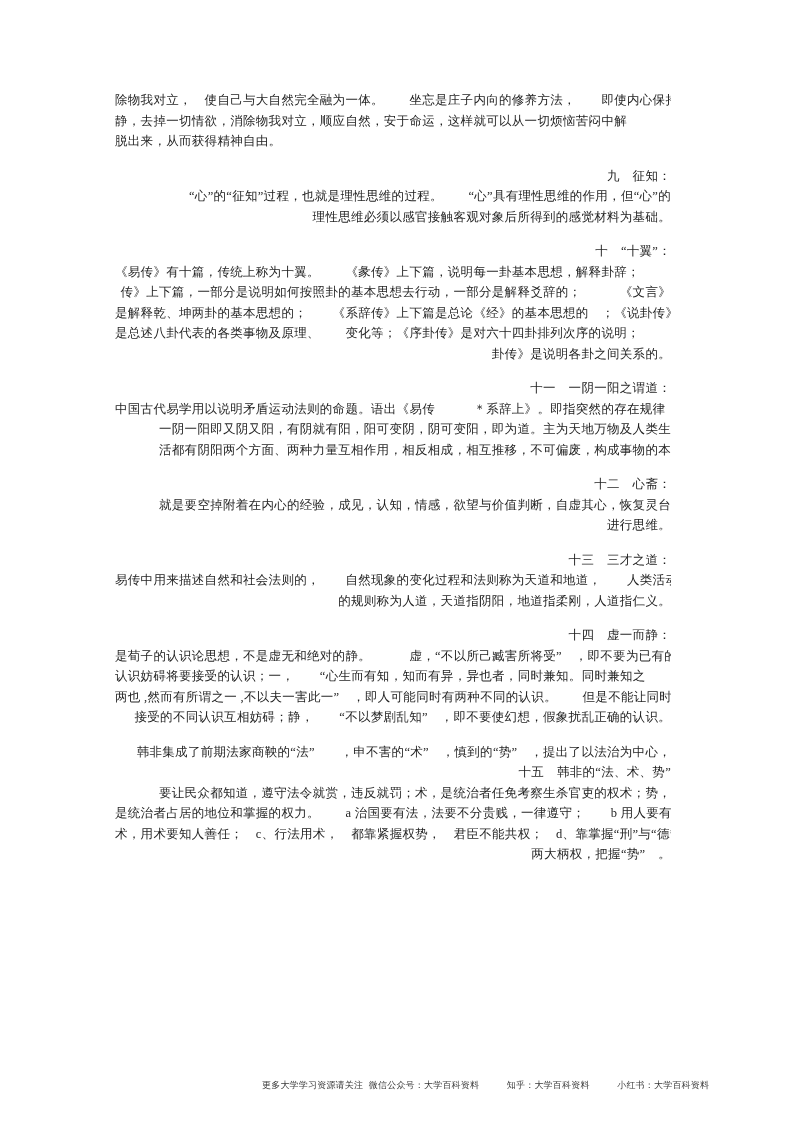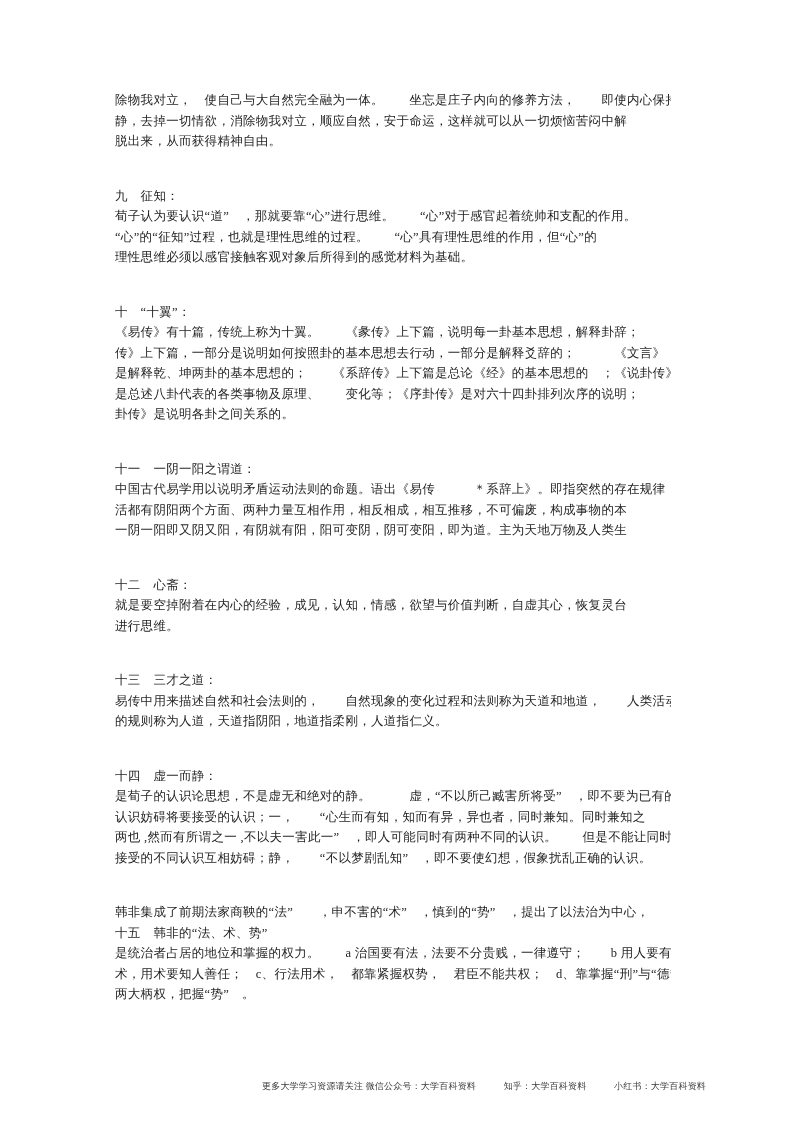--- a/index.html
+++ b/index.html
@@ -24,63 +24,64 @@
     font-size: 12.5px;
     line-height: 20.5px;
     letter-spacing: 0.3px;
   }
   .line {
     white-space: pre;
     height: 20.5px;
     overflow: hidden;
   }
   .section {
-    margin-top: 34px;
+    margin-top: 14px;
+    text-align: right;
   }
   .heading {
     
   }
   .footer {
     position: absolute;
     left: 262px;
     top: 1080px;
     font-size: 9px;
     line-height: 12px;
     color: #3a3a3a;
     white-space: pre;
     letter-spacing: 0.2px;
+    font-family: Liberation Mono, monospace;
   }
 </style>
 </head>
 <body>
 
 <div class="page">
   <div class="content">
       <div class="line">除物我对立，　使自己与大自然完全融为一体。　　坐忘是庄子内向的修养方法，　　即使内心保持虚</div>
       <div class="line">静，去掉一切情欲，消除物我对立，顺应自然，安于命运，这样就可以从一切烦恼苦闷中解</div>
       <div class="line">脱出来，从而获得精神自由。</div>
       <div class="section">
         <div class="line heading">九　征知：</div>
-        <div class="line">荀子认为要认识“道”　，那就要靠“心”进行思维。　　“心”对于感官起着统帅和支配的作用。</div>
         <div class="line">“心”的“征知”过程，也就是理性思维的过程。　　“心”具有理性思维的作用，但“心”的</div>
         <div class="line">理性思维必须以感官接触客观对象后所得到的感觉材料为基础。</div>
       </div>
       <div class="section">
         <div class="line heading">十　“十翼”：</div>
         <div class="line">《易传》有十篇，传统上称为十翼。　　《彖传》上下篇，说明每一卦基本思想，解释卦辞；　　《象</div>
         <div class="line">传》上下篇，一部分是说明如何按照卦的基本思想去行动，一部分是解释爻辞的；　　　《文言》</div>
         <div class="line">是解释乾、坤两卦的基本思想的；　　《系辞传》上下篇是总论《经》的基本思想的　；《说卦传》</div>
         <div class="line">是总述八卦代表的各类事物及原理、　　变化等；《序卦传》是对六十四卦排列次序的说明；　　《杂</div>
         <div class="line">卦传》是说明各卦之间关系的。</div>
       </div>
       <div class="section">
         <div class="line heading">十一　一阴一阳之谓道：</div>
         <div class="line">中国古代易学用以说明矛盾运动法则的命题。语出《易传　　　＊系辞上》。即指突然的存在规律，</div>
+        <div class="line">一阴一阳即又阴又阳，有阴就有阳，阳可变阴，阴可变阳，即为道。主为天地万物及人类生</div>
         <div class="line">活都有阴阳两个方面、两种力量互相作用，相反相成，相互推移，不可偏废，构成事物的本</div>
-        <div class="line">一阴一阳即又阴又阳，有阴就有阳，阳可变阴，阴可变阳，即为道。主为天地万物及人类生</div>
       </div>
       <div class="section">
         <div class="line heading">十二　心斋：</div>
         <div class="line">就是要空掉附着在内心的经验，成见，认知，情感，欲望与价值判断，自虚其心，恢复灵台</div>
         <div class="line">进行思维。</div>
       </div>
       <div class="section">
         <div class="line heading">十三　三才之道：</div>
         <div class="line">易传中用来描述自然和社会法则的，　　自然现象的变化过程和法则称为天道和地道，　　人类活动</div>
         <div class="line">的规则称为人道，天道指阴阳，地道指柔刚，人道指仁义。</div>
@@ -88,19 +89,20 @@
       <div class="section">
         <div class="line heading">十四　虚一而静：</div>
         <div class="line">是荀子的认识论思想，不是虚无和绝对的静。　　　虚，“不以所己臧害所将受”　，即不要为已有的</div>
         <div class="line">认识妨碍将要接受的认识；一，　　“心生而有知，知而有异，异也者，同时兼知。同时兼知之　　　，</div>
         <div class="line">两也 ,然而有所谓之一 ,不以夫一害此一”　，即人可能同时有两种不同的认识。　　但是不能让同时</div>
         <div class="line">接受的不同认识互相妨碍；静，　　“不以梦剧乱知”　，即不要使幻想，假象扰乱正确的认识。</div>
       </div>
       <div class="section">
         <div class="line">韩非集成了前期法家商鞅的“法”　　，申不害的“术”　，慎到的“势”　，提出了以法治为中心，</div>
         <div class="line heading">十五　韩非的“法、术、势”</div>
+        <div class="line">要让民众都知道，遵守法令就赏，违反就罚；术，是统治者任免考察生杀官吏的权术；势，</div>
         <div class="line">是统治者占居的地位和掌握的权力。　　a 治国要有法，法要不分贵贱，一律遵守；　　b 用人要有</div>
         <div class="line">术，用术要知人善任；　c、行法用术，　都靠紧握权势，　君臣不能共权；　d、靠掌握“刑”与“德”</div>
         <div class="line">两大柄权，把握“势”　。</div>
       </div>
     </div>
   <div class="footer">更多大学学习资源请关注 微信公众号：大学百科资料　　　知乎：大学百科资料　　　小红书：大学百科资料</div>
 </div>
 
 </body></html>

